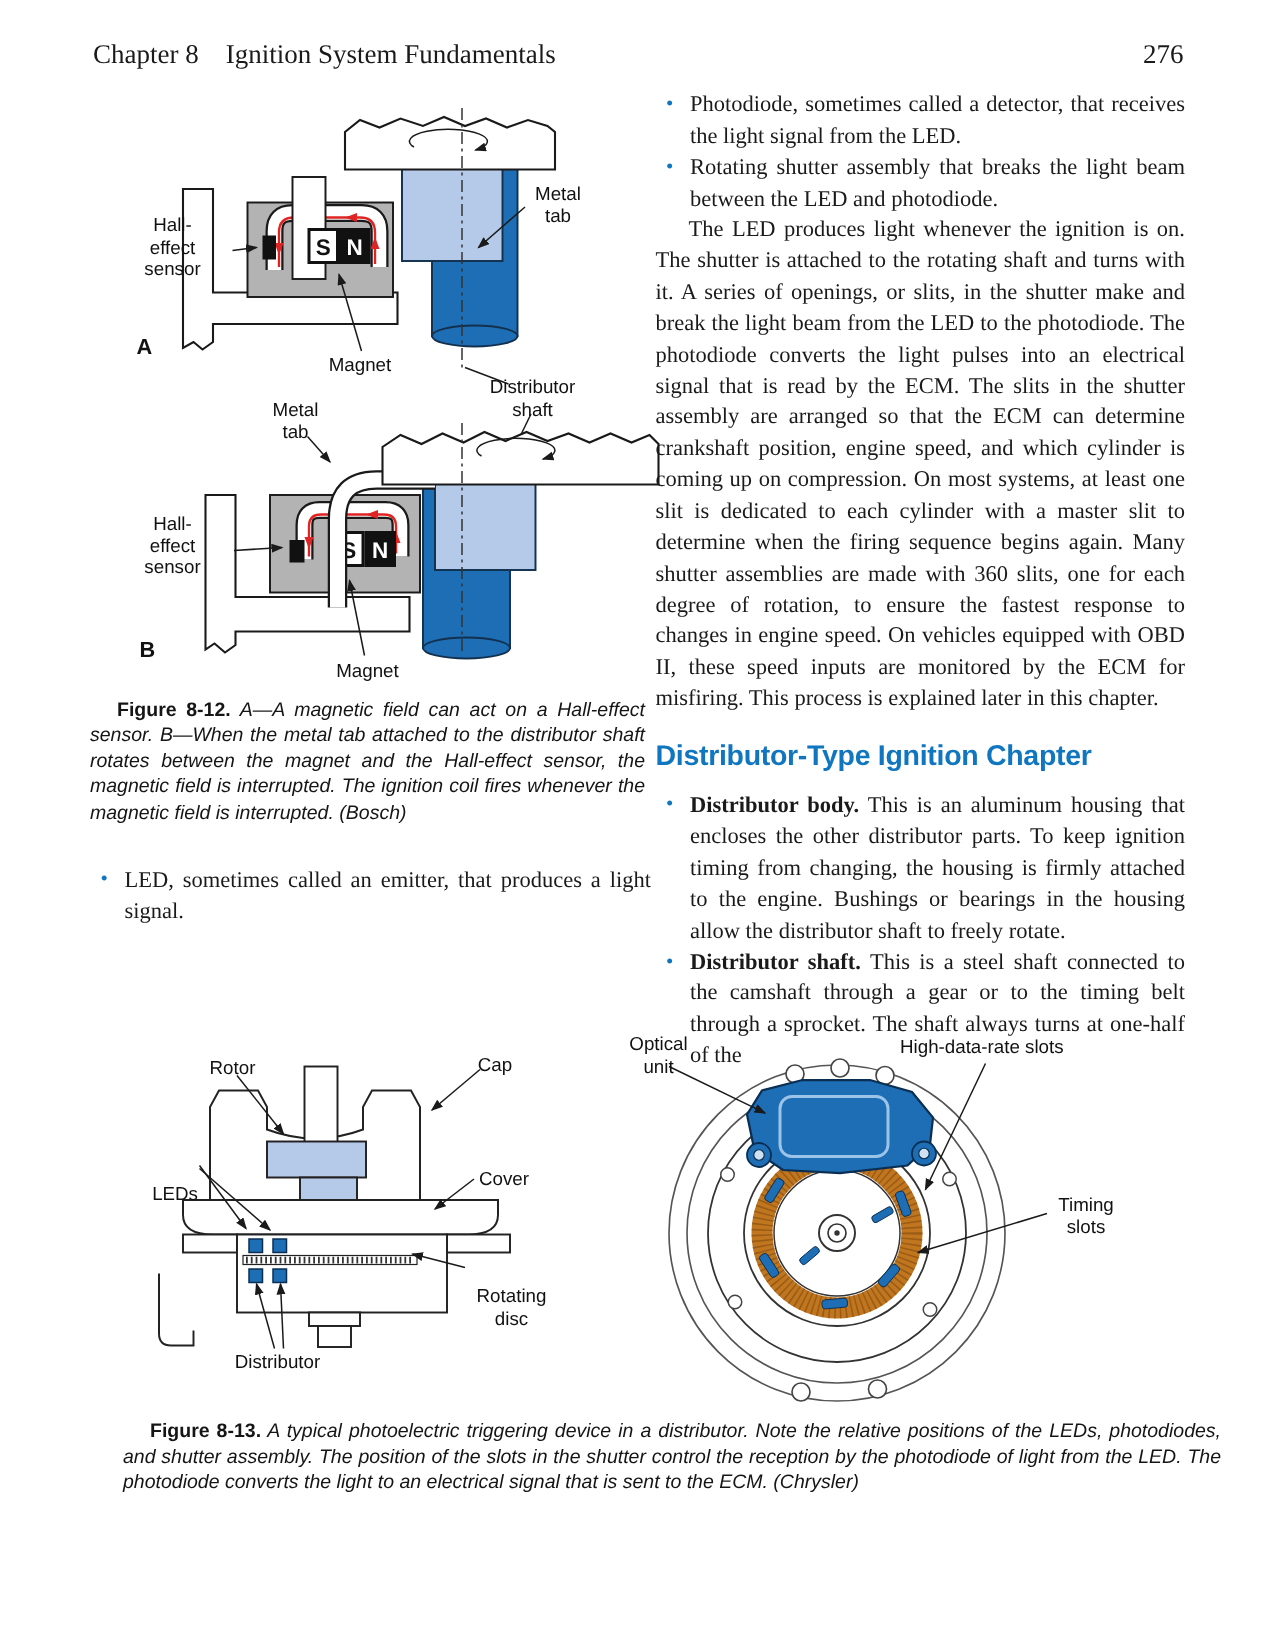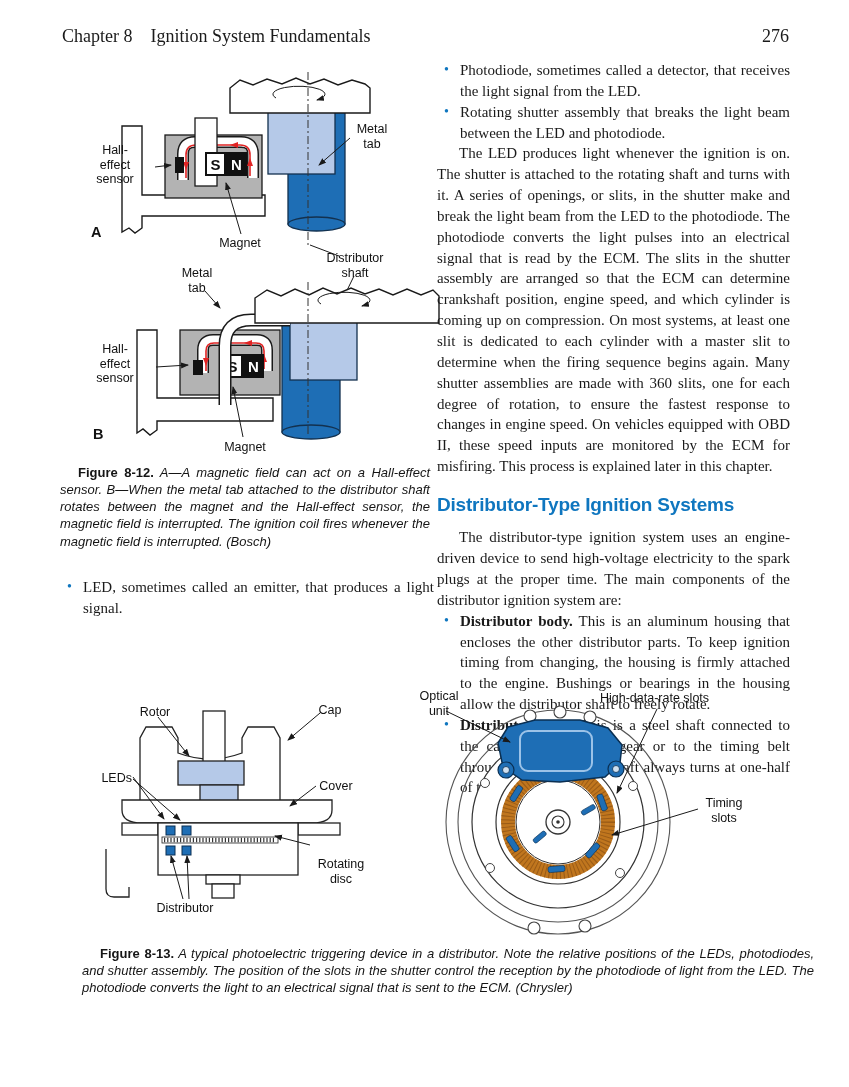--- a/index.html
+++ b/index.html
@@ -28,21 +28,21 @@
     font-size:13px;line-height:1.32;font-style:italic;color:#151515;text-align:justify;
   }
   .caption b{font-style:normal;padding-left:18px;}
   
   .fig{position:absolute;}
   .fig svg{position:absolute;left:0;top:0;}
   .flabel{
     position:absolute;font-family:"Liberation Sans","DejaVu Sans",sans-serif;
     font-size:12.5px;line-height:1.16;color:#111;white-space:pre-line;text-align:center;
   }
-  .flabel.right{text-align:right;}
+  .flabel.right{text-align:right;margin-top:18px;}
   .fpanel{
     position:absolute;font-family:"Liberation Sans","DejaVu Sans",sans-serif;
     font-weight:bold;font-size:14.5px;color:#111;
   }
   .photoblock{position:absolute;left:60px;top:577px;width:374px;}
   .footer{
     position:absolute;left:62px;top:1092px;
     font-family:"Liberation Sans","DejaVu Sans",sans-serif;font-size:15px;color:#9a9a9a;font-weight:bold;
   }
   .svgtext{font-family:"Liberation Sans","DejaVu Sans",sans-serif;font-weight:bold;font-size:15px;}
@@ -188,22 +188,21 @@
   <div class="rightcol serif">
     <div class="bullet-item">
       <span class="blt">•</span>
       <span class="btxt">Photodiode, sometimes called a detector, that receives the light signal from the LED.</span>
     </div>
     <div class="bullet-item">
       <span class="blt">•</span>
       <span class="btxt">Rotating shutter assembly that breaks the light beam between the LED and photodiode.</span>
     </div>
     <p class="ind">The LED produces light whenever the ignition is on. The shutter is attached to the rotating shaft and turns with it. A series of openings, or slits, in the shutter make and break the light beam from the LED to the photodiode. The photodiode converts the light pulses into an electrical signal that is read by the ECM. The slits in the shutter assembly are arranged so that the ECM can determine crankshaft position, engine speed, and which cylinder is coming up on compression. On most systems, at least one slit is dedicated to each cylinder with a master slit to determine when the firing sequence begins again. Many shutter assemblies are made with 360 slits, one for each degree of rotation, to ensure the fastest response to changes in engine speed. On vehicles equipped with OBD II, these speed inputs are monitored by the ECM for misfiring. This process is explained later in this chapter.</p>
-    <h2 class="sect">Distributor-Type Ignition Systems</h2>
-    <p class="ind">The distributor-type ignition system uses an engine-driven device to send high-voltage electricity to the spark plugs at the proper time. The main components of the distributor ignition system are:</p>
+    <h2 class="sect">Distributor-Type Ignition Chapter</h2>
     <div class="bullet-item">
       <span class="blt">•</span>
       <span class="btxt"><b>Distributor body.</b><span> This is an aluminum housing that encloses the other distributor parts. To keep ignition timing from changing, the housing is firmly attached to the engine. Bushings or bearings in the housing allow the distributor shaft to freely rotate.</span></span>
     </div>
     <div class="bullet-item">
       <span class="blt">•</span>
       <span class="btxt"><b>Distributor shaft.</b><span> This is a steel shaft connected to the camshaft through a gear or to the timing belt through a sprocket. The shaft always turns at one-half of the</span></span>
     </div>
   </div>
 

